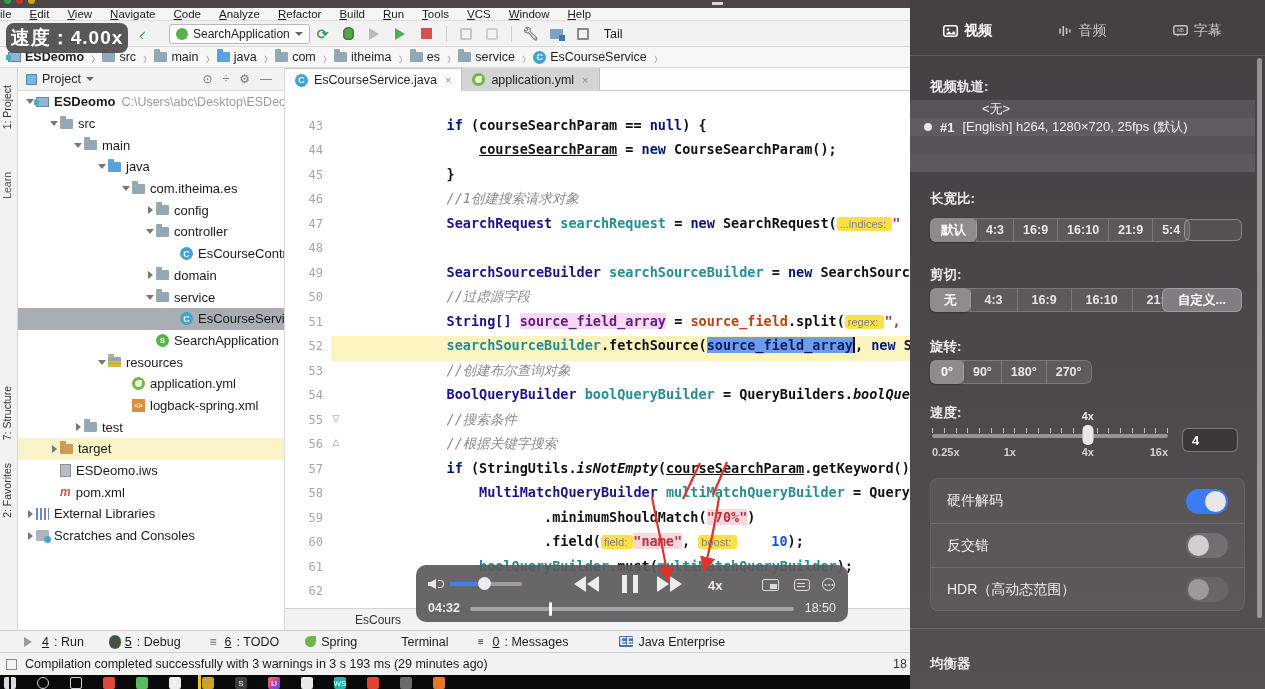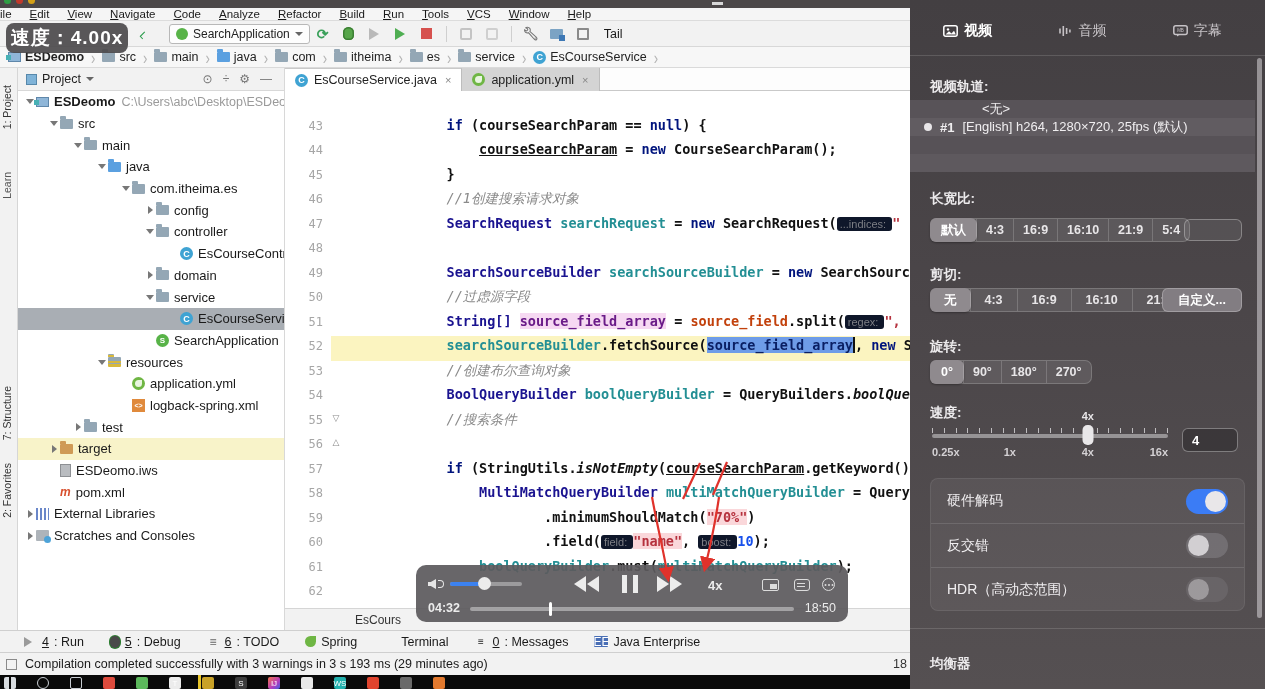--- a/index.html
+++ b/index.html
@@ -102,41 +102,41 @@
   .fold .fbox{display:inline-block;width:9px;height:9px;border:1px solid #999;line-height:7px;font-size:9px;background:#fff;color:#555;}
   .code{position:absolute;left:64px;top:1px;white-space:pre;font:600 13.5px "DejaVu Sans Mono",monospace;color:#111;}
   .s-kw{color:#00147d;font-weight:800;}
   .s-tp{color:#1a1390;font-weight:800;}
   .s-pl{color:#111;}
   .s-var{color:#238f94;}
   .s-fldh{color:#6a1b88;background:#f6d9f2;}
   .s-fld{color:#c2410c;font-weight:800;}
   .s-str{color:#b5313d;}
   .s-strh{color:#b5313d;background:#fad7da;}
-  .s-num{color:#1750eb;}
+  .s-num{color:#1750eb;margin-left:34px;}
   .s-cmt{color:#8a8a8a;font-style:italic;font-weight:500;}
-  .s-hint{color:#7d7f85;background:#0f172a;font:500 11px "Liberation Sans",sans-serif;border-radius:3px;padding:1px 3px;}
+  .s-hint{color:#7d7f85;background:#fde047;font:500 11px "Liberation Sans",sans-serif;border-radius:3px;padding:1px 3px;}
   .s-it{font-style:italic;color:#111;}
   .s-und{color:#111;text-decoration:underline;}
   .s-sel{background:#6e9ce8;color:#0a1f63;}
   .caretbar{display:inline-block;width:2px;height:16px;background:#111;vertical-align:-3px;}
 
   .editor-crumbbar{position:absolute;left:285px;top:608px;right:0;height:22px;background:#f2f2f2;border-top:1px solid #d5d5d5;
                    font-size:12px;color:#333;display:flex;align-items:center;padding-left:70px;}
 
   .toolwinbar{position:absolute;left:0;top:630px;right:0;height:22px;background:#f2f2f2;border-top:1px solid #cfcfcf;
               display:flex;align-items:center;font-size:12.5px;color:#1a1a1a;padding-left:24px;gap:26px;}
   .bt{display:flex;align-items:center;gap:5px;white-space:nowrap;}
   .bt .u{text-decoration:underline;}
   .bti{width:13px;height:13px;display:flex;align-items:center;justify-content:center;font-size:10px;flex:none;}
   .bti-run{width:0;height:0;border:5px solid transparent;border-left:8px solid #9a9a9a;position:relative;}
   .bti-debug{width:10px;height:12px;background:#4a4a4a;border-radius:5px;box-shadow:0 0 0 1px #2e7d32;}
   .bti-todo{color:#666;font-weight:bold;font-size:12px;}
   .bti-spring{width:11px;height:11px;background:#6fb644;border-radius:50% 0 50% 50%;}
-  .bti-jee{background:#4a6fb5;color:#fff;font-size:12px;font-weight:normal;width:14px;height:11px;border-radius:1px;}
+  .bti-jee{background:#4a6fb5;color:#fff;font-size:10px;font-weight:bold;width:14px;height:11px;border-radius:1px;margin-left:25px;}
 
   .statusbar{position:absolute;left:0;top:652px;right:0;height:23px;background:#f2f2f2;border-top:1px solid #cfcfcf;
              font-size:12.5px;color:#1a1a1a;display:flex;align-items:center;}
   .sb-icon{width:11px;height:11px;border:1.5px solid #8a8a8a;margin:0 8px 0 6px;flex:none;}
   .sb-right{position:absolute;left:893px;top:4px;color:#333;}
 
   .taskbar{position:absolute;left:0;top:675px;right:0;height:14px;background:#0a0a0a;display:flex;align-items:flex-start;
            gap:21px;padding-left:4px;}
   .tk{width:12px;height:12px;margin-top:2px;border-radius:2px;display:flex;align-items:center;justify-content:center;
       font-size:8px;color:#fff;flex:none;position:relative;}
@@ -563,20 +563,21 @@
           <span class="code" style="padding-left: 12ch;"><span class="s-tp">BoolQueryBuilder </span><span class="s-var">boolQueryBuilder</span><span class="s-pl"> = </span><span class="s-pl">QueryBuilders.</span><span class="s-it">boolQue</span></span>
         </div>
         <div class="line" style="top: 318.5px;">
           <span class="ln">55</span>
           <span class="fold">▽</span>
           <span class="code" style="padding-left: 12ch;"><span class="s-cmt">//搜索条件</span></span>
         </div>
         <div class="line" style="top: 343px;">
           <span class="ln">56</span>
           <span class="fold">△</span>
+          <span class="code" style="padding-left: 12ch;"><span class="s-cmt">//根据关键字搜索</span></span>
         </div>
         <div class="line" style="top: 367.5px;">
           <span class="ln">57</span>
           <span class="code" style="padding-left: 12ch;"><span class="s-kw">if </span><span class="s-pl">(StringUtils.</span><span class="s-it">isNotEmpty</span><span class="s-pl">(</span><span class="s-und">courseSearchParam</span><span class="s-pl">.getKeyword()))</span></span>
         </div>
         <div class="line" style="top: 392px;">
           <span class="ln">58</span>
           <span class="code" style="padding-left: 16ch;"><span class="s-tp">MultiMatchQueryBuilder </span><span class="s-var">multiMatchQueryBuilder</span><span class="s-pl"> = </span><span class="s-pl">Query</span></span>
         </div>
         <div class="line" style="top: 416.5px;">

